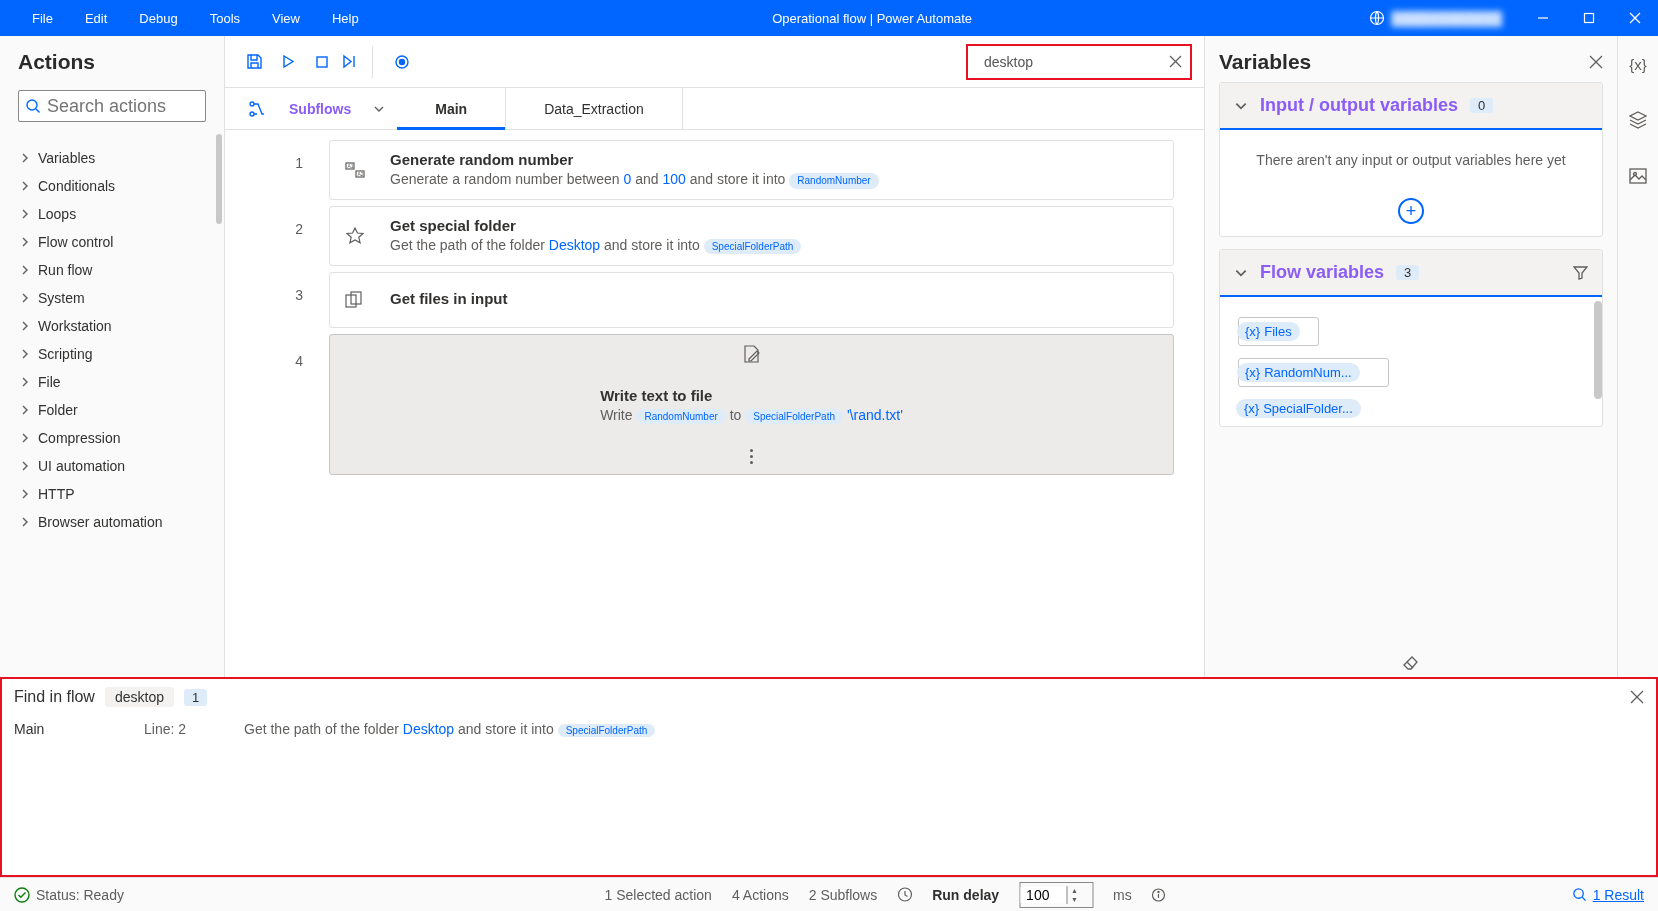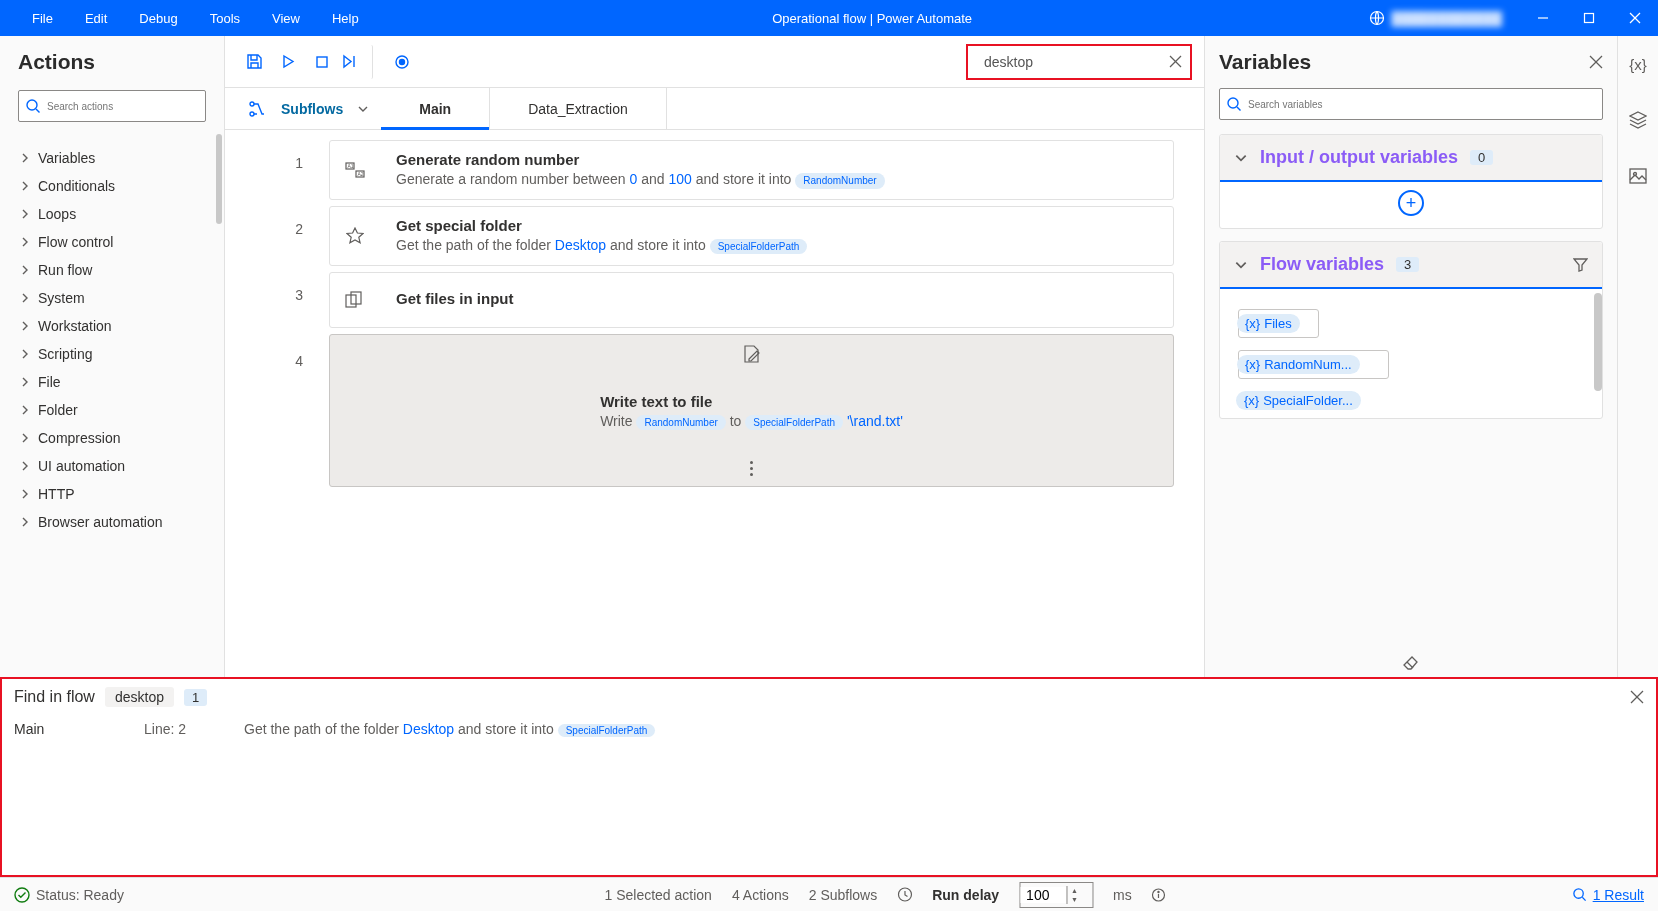--- a/index.html
+++ b/index.html
@@ -16,49 +16,49 @@
 .globe-label { filter: blur(3px); opacity: 0.8; padding: 0 6px; }
 
 
 .workspace { flex: 1; display: grid; grid-template-columns: 225px 1fr 413px 40px; min-height: 0; }
 
 
 .actions { background: #fafafa; border-right: 1px solid #e1e1e1; display: flex; flex-direction: column; }
 .panel-title { font-size: 21px; font-weight: 600; padding: 14px 18px 8px; color: #2b2b2b; }
 .search-box { margin: 8px 18px; border: 1px solid #8a8886; border-radius: 2px; height: 32px; display: flex; align-items: center; padding: 0 6px; background:#fff; }
 .search-box svg { flex-shrink:0; }
-.search-box input { border: none; outline: none; flex: 1; font-size: 10px; padding-left: 6px; background: transparent; color:#555;}
+.search-box input { border: none; outline: none; flex: 1; font-size: 18px; padding-left: 6px; background: transparent; color:#555;}
 .cat-list { padding: 14px 6px 0 14px; flex:1; overflow-y:auto; position:relative;}
 .cat-scroll-track { position:absolute; right:2px; top:4px; width:6px; height:90px; background:#c8c8c8; border-radius:3px; }
 .cat { display: flex; align-items: center; gap: 8px; padding: 4px 6px; font-size: 14px; color: #323130; height:28px; cursor:default;}
 .cat svg { flex-shrink:0; }
 
 
 .center { display: flex; flex-direction: column; background: #fff; min-width: 0; border-right:1px solid #e1e1e1;}
 .toolbar { height: 52px; display: flex; align-items: center; padding: 0 12px; border-bottom: 1px solid #e1e1e1; }
 .tbtn { width: 34px; height: 34px; display: flex; align-items: center; justify-content: center; border-radius: 2px; color: #0066ff; }
 .tbtn.sep-after { margin-right: 6px; border-right:1px solid #e1e1e1; padding-right:14px;}
 .tbtn.rec { margin-left: 6px; }
 .tool-spacer { flex: 1; }
 .flow-search { width: 226px; height: 36px; border: 2px solid #e81123; display: flex; align-items: center; padding: 0 8px; background:#fff;}
 .flow-search input { flex: 1; border: none; outline: none; font-size: 14px; color:#555;}
 .flow-search .x { margin-left: 4px; cursor:default;}
 
 .tabbar { height: 42px; display: flex; align-items: stretch; border-bottom: 1px solid #e1e1e1; padding-left: 12px; }
-.subflows-btn { display: flex; align-items: center; gap: 14px; padding: 0 12px; color: #0369a1; font-size: 14px; font-weight:600;}
+.subflows-btn { display: flex; align-items: center; gap: 22px; padding: 0 12px; color: #8b5cf6; font-size: 14px; font-weight:600;}
 .tab { padding: 0 38px; display: flex; align-items: center; font-size: 14px; color: #323130; border-right:1px solid #e1e1e1; position:relative; cursor:default;}
 .tab.active { font-weight:600;}
 .tab.active::after { content: ""; position: absolute; left: 0; right: 0; bottom: -1px; height: 3px; background: #0066ff; }
 .tabbar .tab:first-of-type { border-left:1px solid #e1e1e1; }
 
 .editor { flex: 1; display: flex; min-height: 0; }
 .gutter { width: 100px; background: #fff; }
 .linenum { height: 66px; display: flex; align-items: center; justify-content: flex-end; padding-right: 22px; font-size: 14px; color: #605e5c; }
 .actions-list { flex: 1; padding: 10px 30px 10px 4px; overflow:auto;}
-.action-card { border: 1px solid #e1e1e1; border-radius: 3px; background: #fff; margin-bottom: 6px; padding: 10px 14px; display: flex; align-items: center; gap: 30px; min-height: 56px;}
+.action-card { border: 1px solid #e1e1e1; border-radius: 3px; background: #fff; margin-bottom: 6px; padding: 10px 14px; display: flex; align-items: center; gap: 24px; min-height: 56px;}
 .action-card.selected { background: #edebe9; border-color:#c8c6c4;flex-direction:column; }
 .aicon { width: 22px; display:flex; justify-content:center; color:#605e5c}
 .abody { flex: 1; min-width:0;}
 .atitle { font-weight: 600; font-size: 15px; color: #323130; margin-bottom: 2px; }
 .adesc { font-size: 14px; color: #605e5c; line-height: 1.35;}
 .pill { background: #deecf9; color: #0066ff; border-radius: 10px; padding: 1px 8px; font-size: 10px; display:inline-block;}
 .link { color: #0066ff; }
 .dots { width: 22px; display:flex; flex-direction:column; align-items:center; gap:3px; cursor:default;}
 .dots span { width:3px; height:3px; background:#605e5c; border-radius:50%;}
 
@@ -395,35 +395,31 @@
   <div class="vars">
     <div class="vars-head">
       <div class="panel-title">Variables</div>
       <span class="close-btn">
           <svg width="14" height="14">
             <line x1="1" y1="1" x2="13" y2="13" stroke="#605e5c" stroke-width="1.3"></line>
             <line x1="13" y1="1" x2="1" y2="13" stroke="#605e5c" stroke-width="1.3"></line>
           </svg>
         </span>
     </div>
-    <div class="search-box">
-      <svg width="16" height="16" viewBox="0 0 16 16" fill="none" stroke="#0066ff" stroke-width="1.4">
-          <circle cx="7" cy="7" r="5"></circle>
-          <line x1="11" y1="11" x2="14.5" y2="14.5"></line>
-        </svg>
-      <input placeholder="Search variables" style="">
-    </div>
 
     <div class="var-section">
       <div class="var-sec-head">
         <svg width="14" height="14" viewBox="0 0 12 12" fill="none" stroke="#605e5c" stroke-width="1.5">
             <path d="M2 4l4 4 4-4"></path>
           </svg>
         <span class="var-sec-title">Input / output variables</span>
         <span class="badge">0</span>
+      </div>
+      <div class="var-sec-body">
+        <div class="var-empty">There aren't any input or output variables here yet</div>
       </div>
       <div class="var-add">
         <div class="var-add-btn">+</div>
       </div>
     </div>
 
     <div class="var-section" style="padding-bottom:0;">
       <div class="var-sec-head noborder">
         <svg width="14" height="14" viewBox="0 0 12 12" fill="none" stroke="#605e5c" stroke-width="1.5">
             <path d="M2 4l4 4 4-4"></path>

